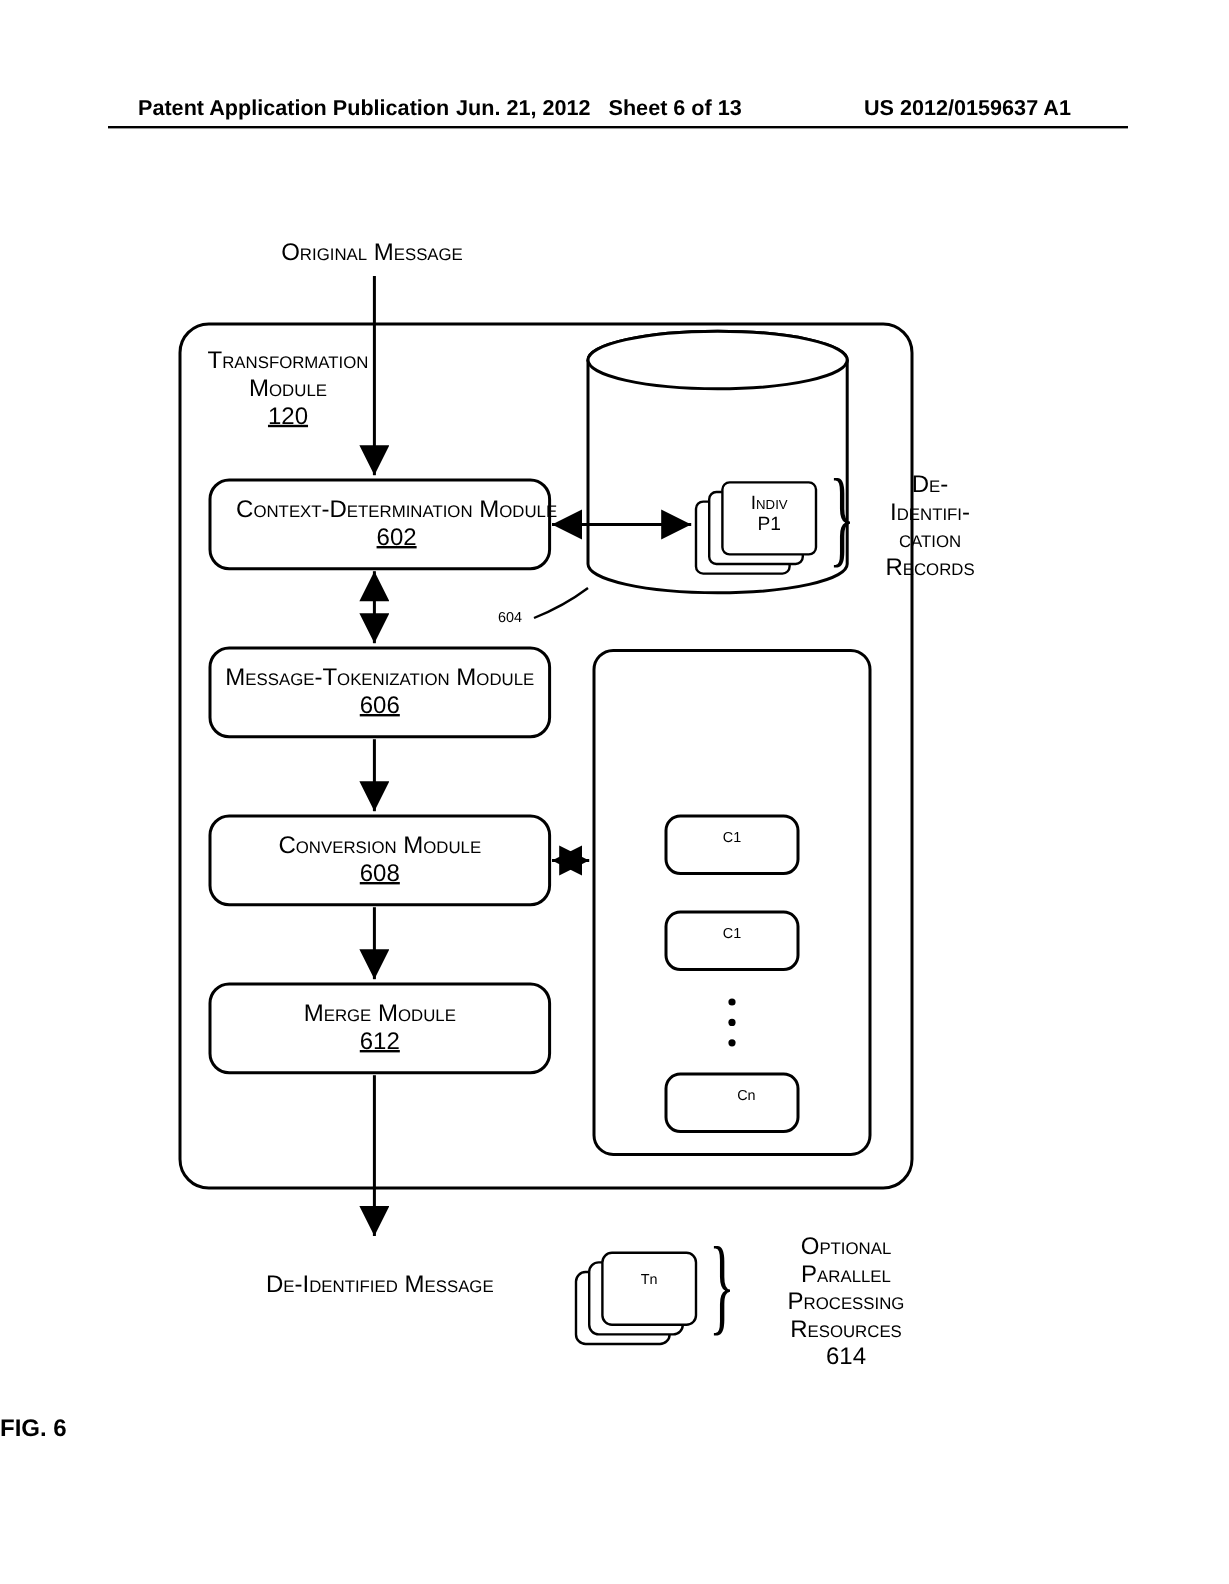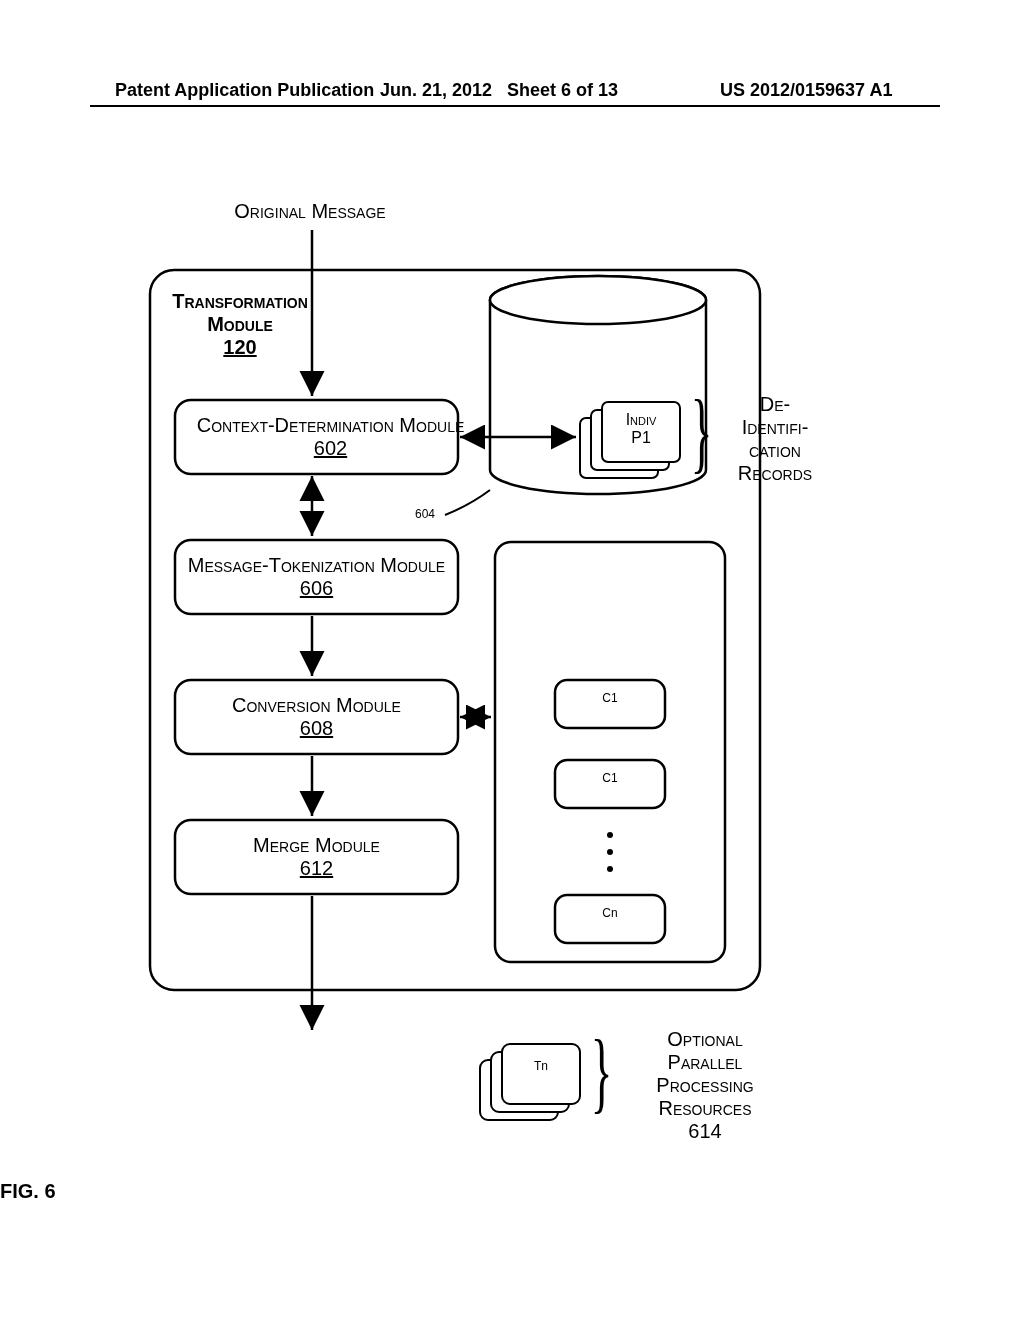--- a/index.html
+++ b/index.html
@@ -154,21 +154,21 @@
 
     <line x1="312" y1="756" x2="312" y2="816" stroke="#000" stroke-width="2.5" marker-end="url(#arrow)"></line>
 
     <line x1="312" y1="896" x2="312" y2="1030" stroke="#000" stroke-width="2.5" marker-end="url(#arrow)"></line>
 
     <path d="M445,515 Q470,505 490,490" fill="none" stroke="#000" stroke-width="2"></path>
   </svg>
 
   <div class="label" style="left:200px; top:200px; width:220px;">Original Message</div>
 
-  <div class="label" style="left:155px; top:290px; width:170px; text-align:center;font-weight:bold;">
+  <div class="label" style="left:155px; top:290px; width:170px; text-align:center;">
     <span>Transformation</span><br>
     <span>Module</span><br>
     <span class="underline">120</span>
   </div>
 
 
   <div class="label" style="left:605px; top:411px; width:72px; font-size:16px; line-height:1.1;">
     <span>Indiv</span><br>
     <span>P1</span>
   </div>
@@ -196,22 +196,23 @@
     <span class="underline">608</span>
   </div>
   <div class="label" style="left:175px; top:834px; width:283px;">
     <span>Merge Module</span><br>
     <span class="underline">612</span>
   </div>
 
 
   <div class="label-plain" style="left:555px; top:692px; width:110px;">C1</div>
   <div class="label-plain" style="left:555px; top:772px; width:110px;">C1</div>
-  <div class="label-plain" style="left:555px; top:907px; width:110px;">Cn</div>
-
+  <div class="label-plain" style="left:555px; top:907px; width:110px;padding-left:12px;">Cn</div>
+
+  <div class="label" style="left:175px; top:1060px; width:283px;">De-Identified Message</div>
 
   <div class="label-plain" style="left:502px; top:1060px; width:78px;">Tn</div>
 
   <div class="curlybrace" style="left:580px; top:1020px;">}</div>
   <div class="label" style="left:635px; top:1028px; width:140px;">
     <span>Optional</span><br>
     <span>Parallel</span><br>
     <span>Processing</span><br>
     <span>Resources</span><br>
     <span style="font-variant:normal">614</span>

